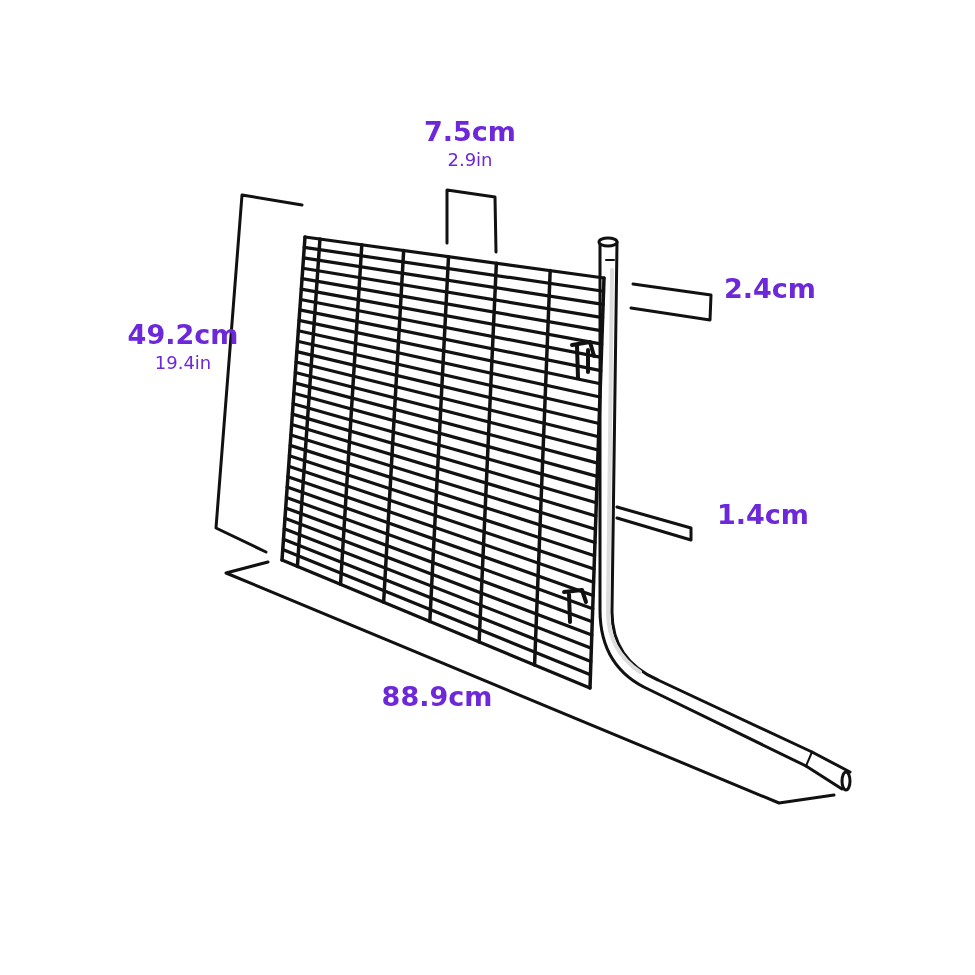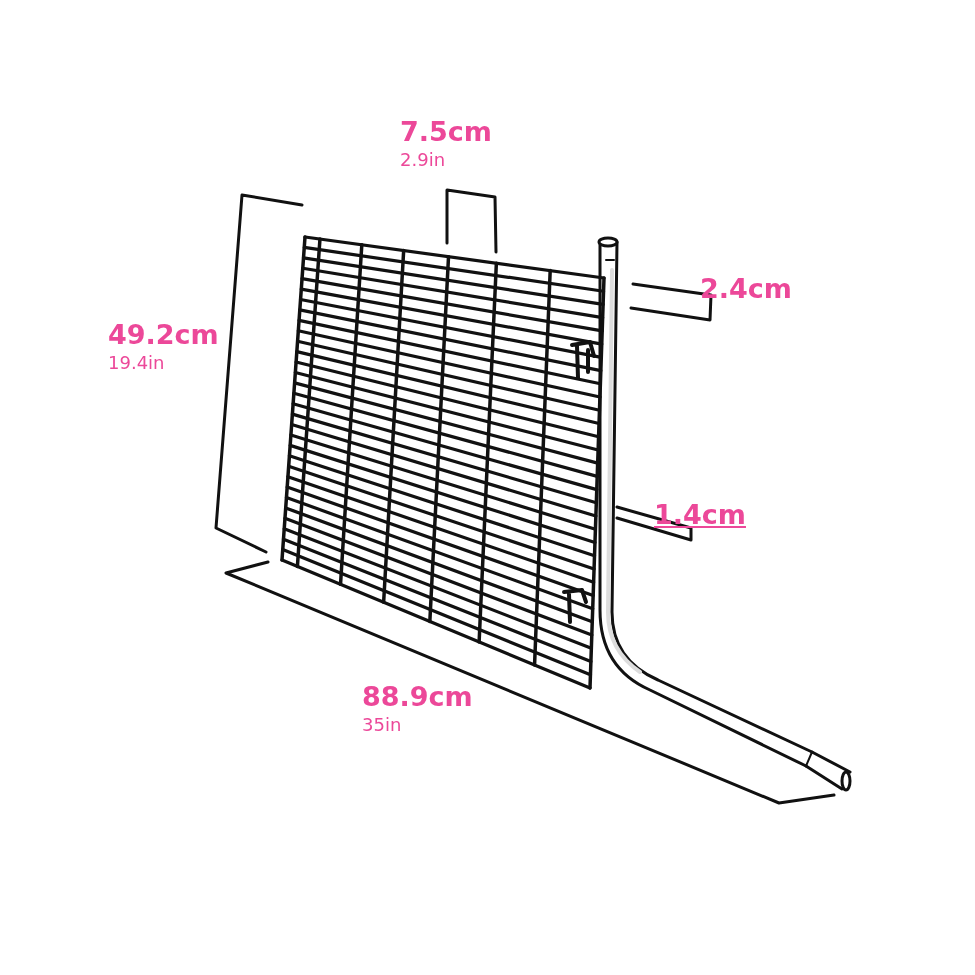--- a/index.html
+++ b/index.html
@@ -1,18 +1,18 @@
 <!DOCTYPE html>
 <html><head>
 <meta charset="utf-8">
 <style>
   html, body { margin: 0; padding: 0; background: #ffffff; }
   .canvas { position: relative; width: 975px; height: 975px; overflow: hidden; background: #ffffff; }
   svg.drawing { position: absolute; left: 0; top: 0; }
-  .label { position: absolute; text-align: left; font-family: "DejaVu Sans", sans-serif; color: #ec4899; line-height: 1.25; }
+  .label { position: absolute; text-align: center; font-family: "DejaVu Sans", sans-serif; color: #6d28d9; line-height: 1.25; }
   .label .cm { font-weight: bold; font-size: 27px; display: block; }
   .label .in { font-weight: normal; font-size: 18px; display: block; }
 </style>
 </head>
 <body>
 
 <div class="canvas">
 
   <svg class="drawing" width="975" height="975" viewBox="0 0 975 975">
     <g stroke="#111111" fill="none" stroke-linecap="round" stroke-linejoin="round">
@@ -103,27 +103,26 @@
 
   <div class="label" style="left:400px; top:115px; width:140px;">
     <span class="cm">7.5cm</span>
     <span class="in">2.9in</span>
   </div>
 
   <div class="label" style="left:700px; top:272px; width:140px;">
     <span class="cm">2.4cm</span>
   </div>
 
-  <div class="label" style="left:654px; top:498px; width:140px;text-decoration:underline;">
+  <div class="label" style="left:693px; top:498px; width:140px;">
     <span class="cm">1.4cm</span>
   </div>
 
   <div class="label" style="left:108px; top:318px; width:150px;">
     <span class="cm">49.2cm</span>
     <span class="in">19.4in</span>
   </div>
 
   <div class="label" style="left:362px; top:680px; width:150px;">
     <span class="cm">88.9cm</span>
-    <span class="in">35in</span>
   </div>
 
 </div>
 
 </body></html>

